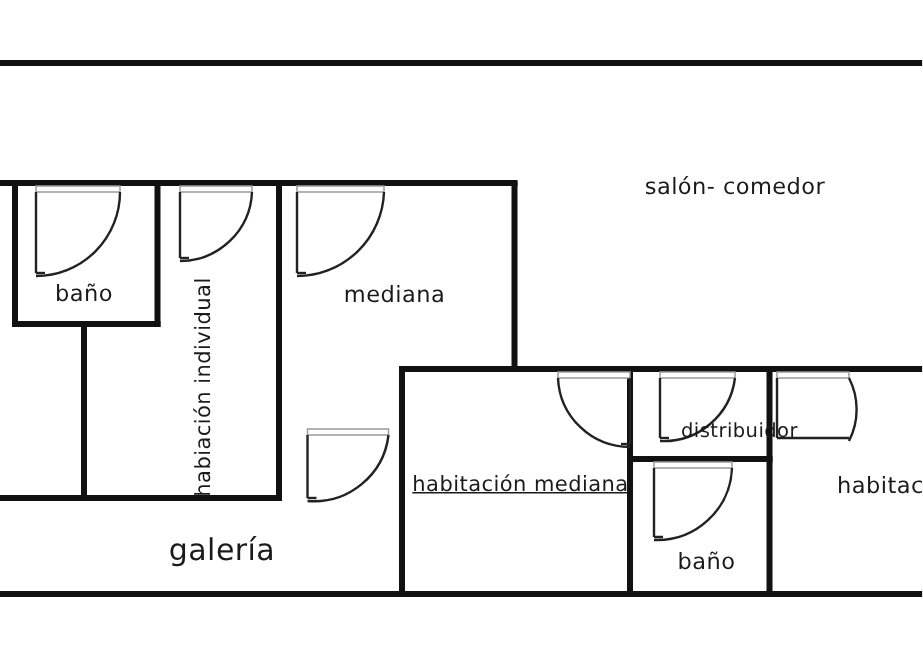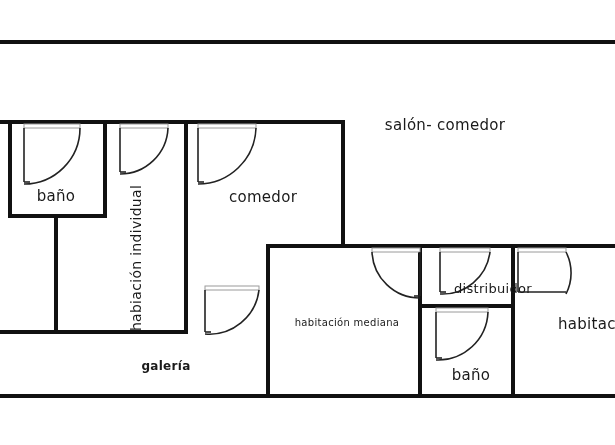--- a/index.html
+++ b/index.html
@@ -145,27 +145,27 @@
       </g>
     </g>
   </svg>
 
   <div>
 
     <div class="room-label label-h" style="left:56px; top:196px; font-size:15px;">baño</div>
 
     <div class="room-label label-v" style="left:136px; top:258px; font-size:14px;">habiación individual</div>
 
-    <div class="room-label label-h" style="left:263px; top:197px; font-size:15px;">comedor</div>
+    <div class="room-label label-h" style="left:263px; top:197px; font-size:15px;">mediana</div>
 
-    <div class="room-label label-h" style="left:445px; top:125px; font-size:15px;">salón- comedor</div>
+    <div class="room-label label-h" style="left:490px; top:125px; font-size:15px;">salón- comedor</div>
 
-    <div class="room-label label-h" style="left:166px; top:366px; font-size:12px;font-weight:bold;">galería</div>
+    <div class="room-label label-h" style="left:148px; top:366px; font-size:20px;">galería</div>
 
-    <div class="room-label label-h" style="left:347px; top:323px; font-size:10px;">habitación mediana</div>
+    <div class="room-label label-h" style="left:347px; top:323px; font-size:14px;text-decoration:underline;">habitación mediana</div>
 
     <div class="room-label label-h" style="left:493px; top:288px; font-size:13px;">distribuidor</div>
 
     <div class="room-label label-h" style="left:471px; top:375px; font-size:15px;">baño</div>
 
     <div class="room-label label-left" style="left:558px; top:324px; font-size:15px;">habitaci</div>
   </div>
 
 </div>
 

